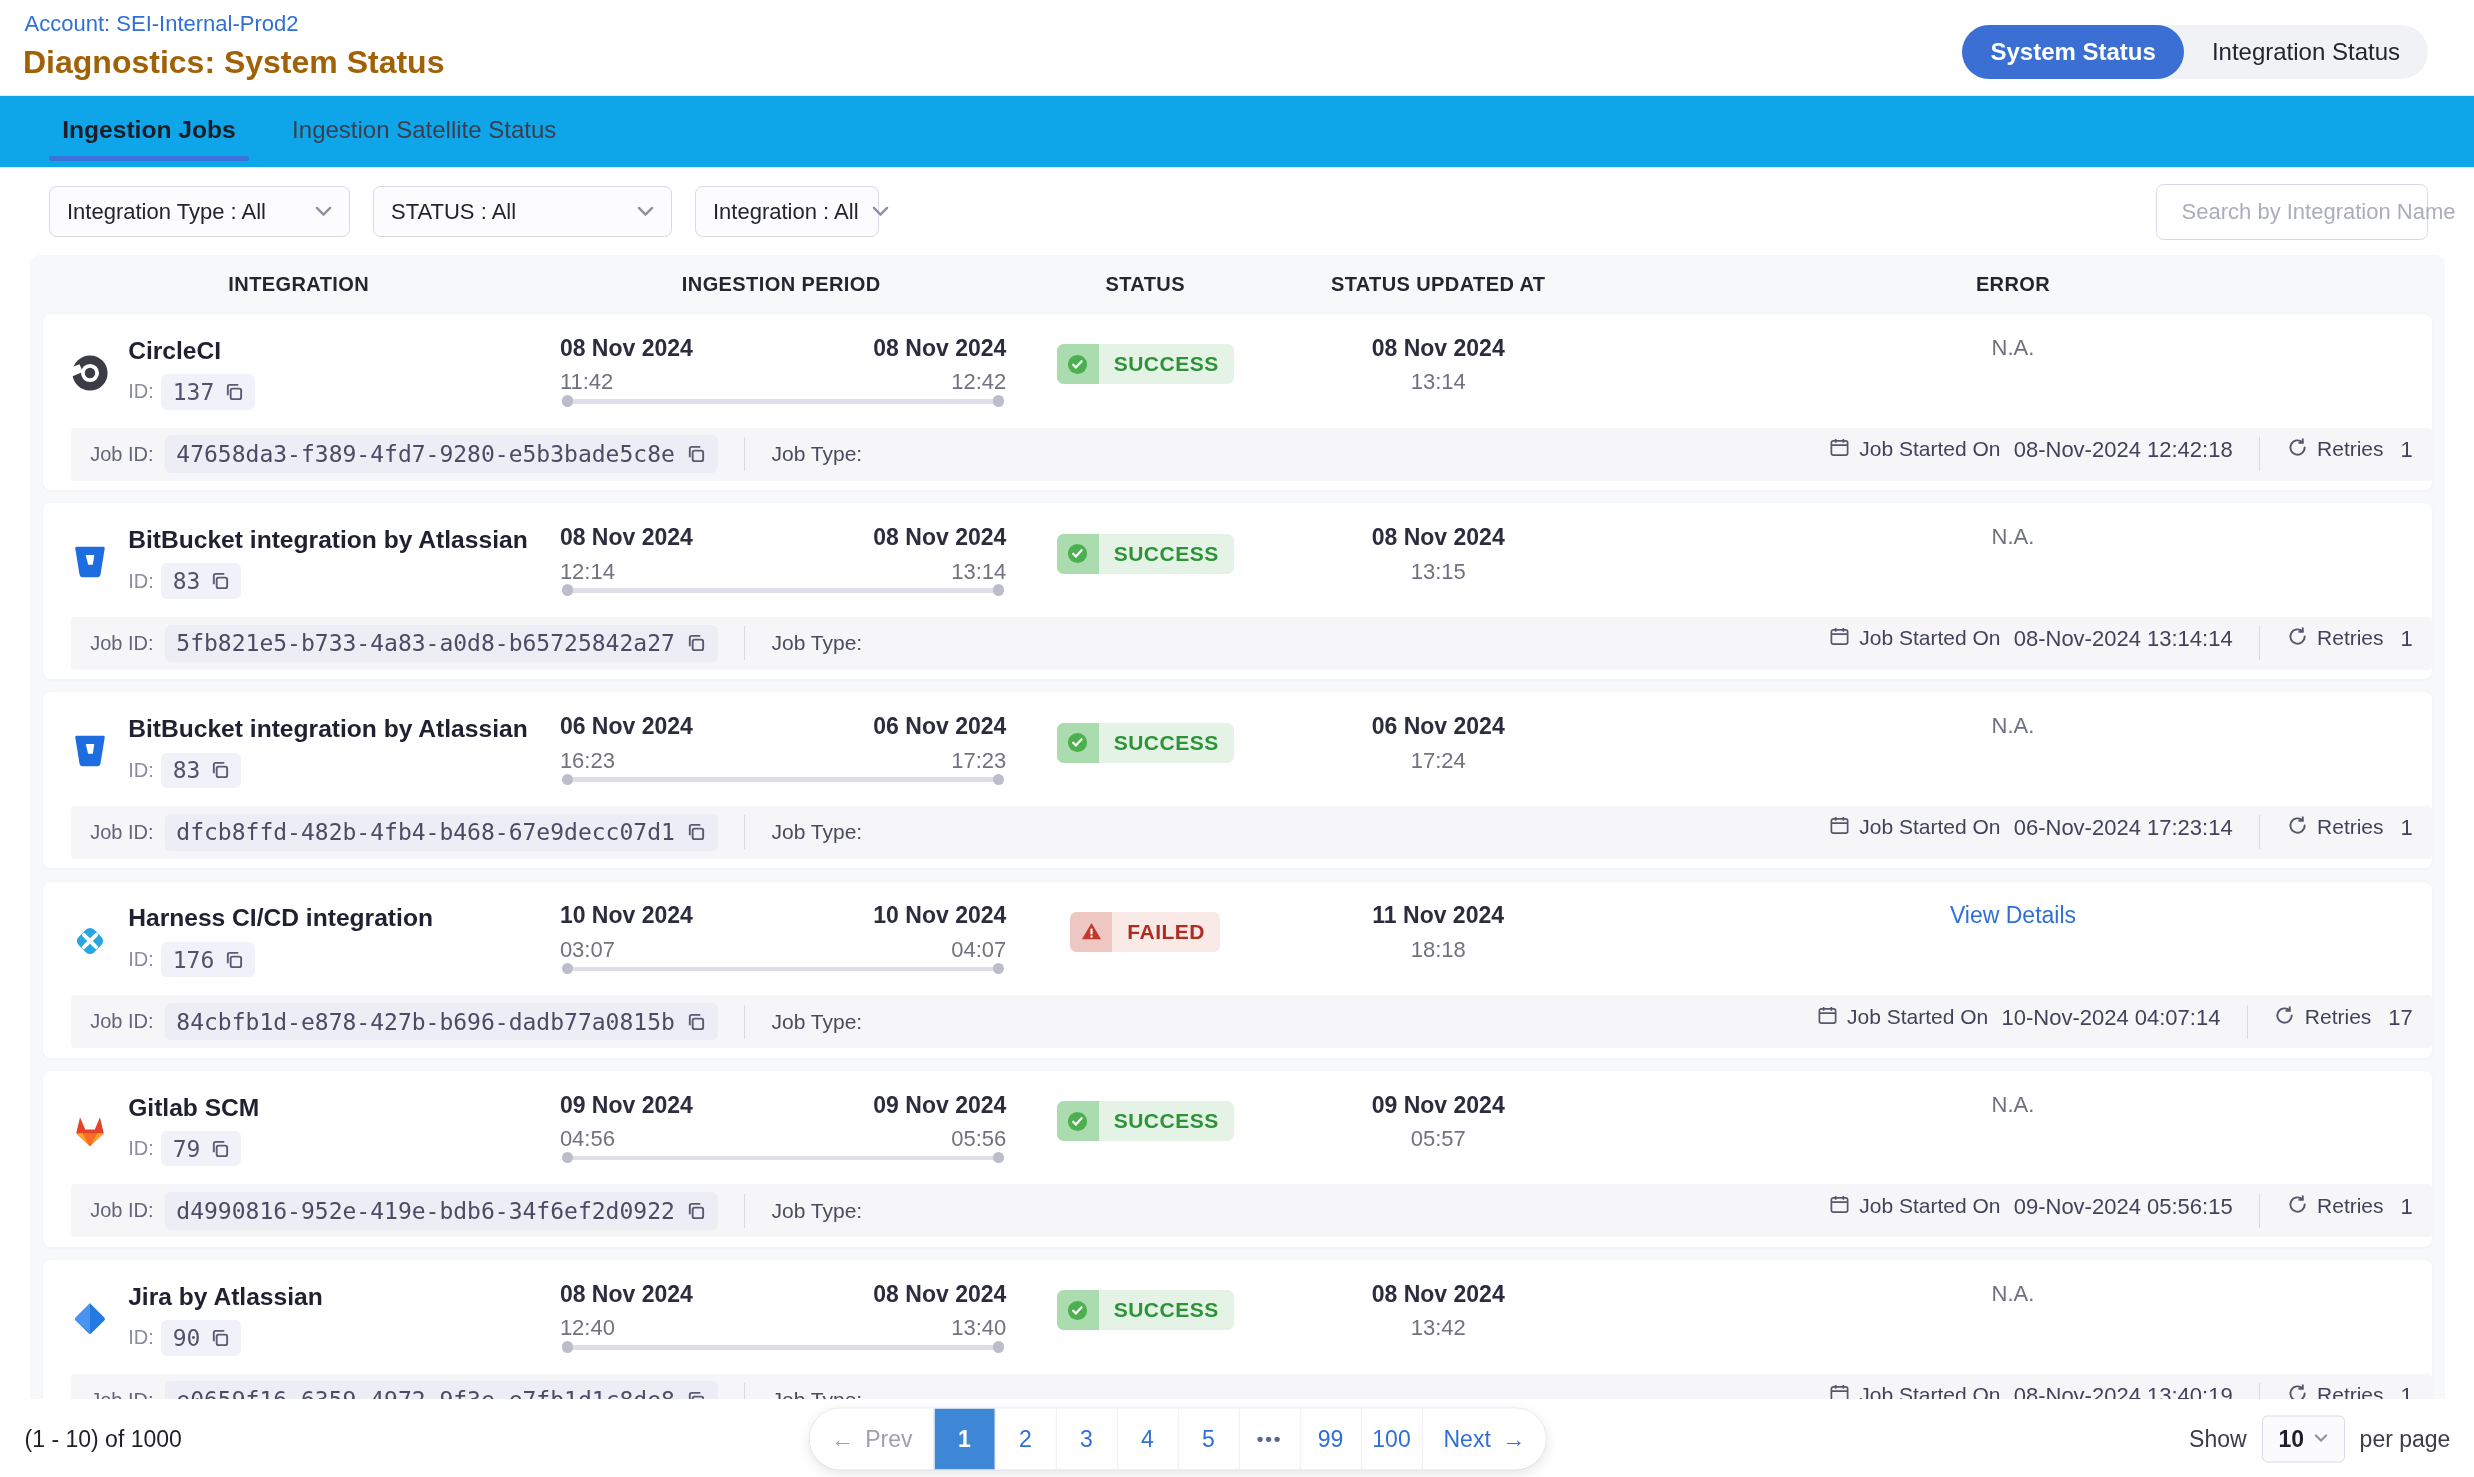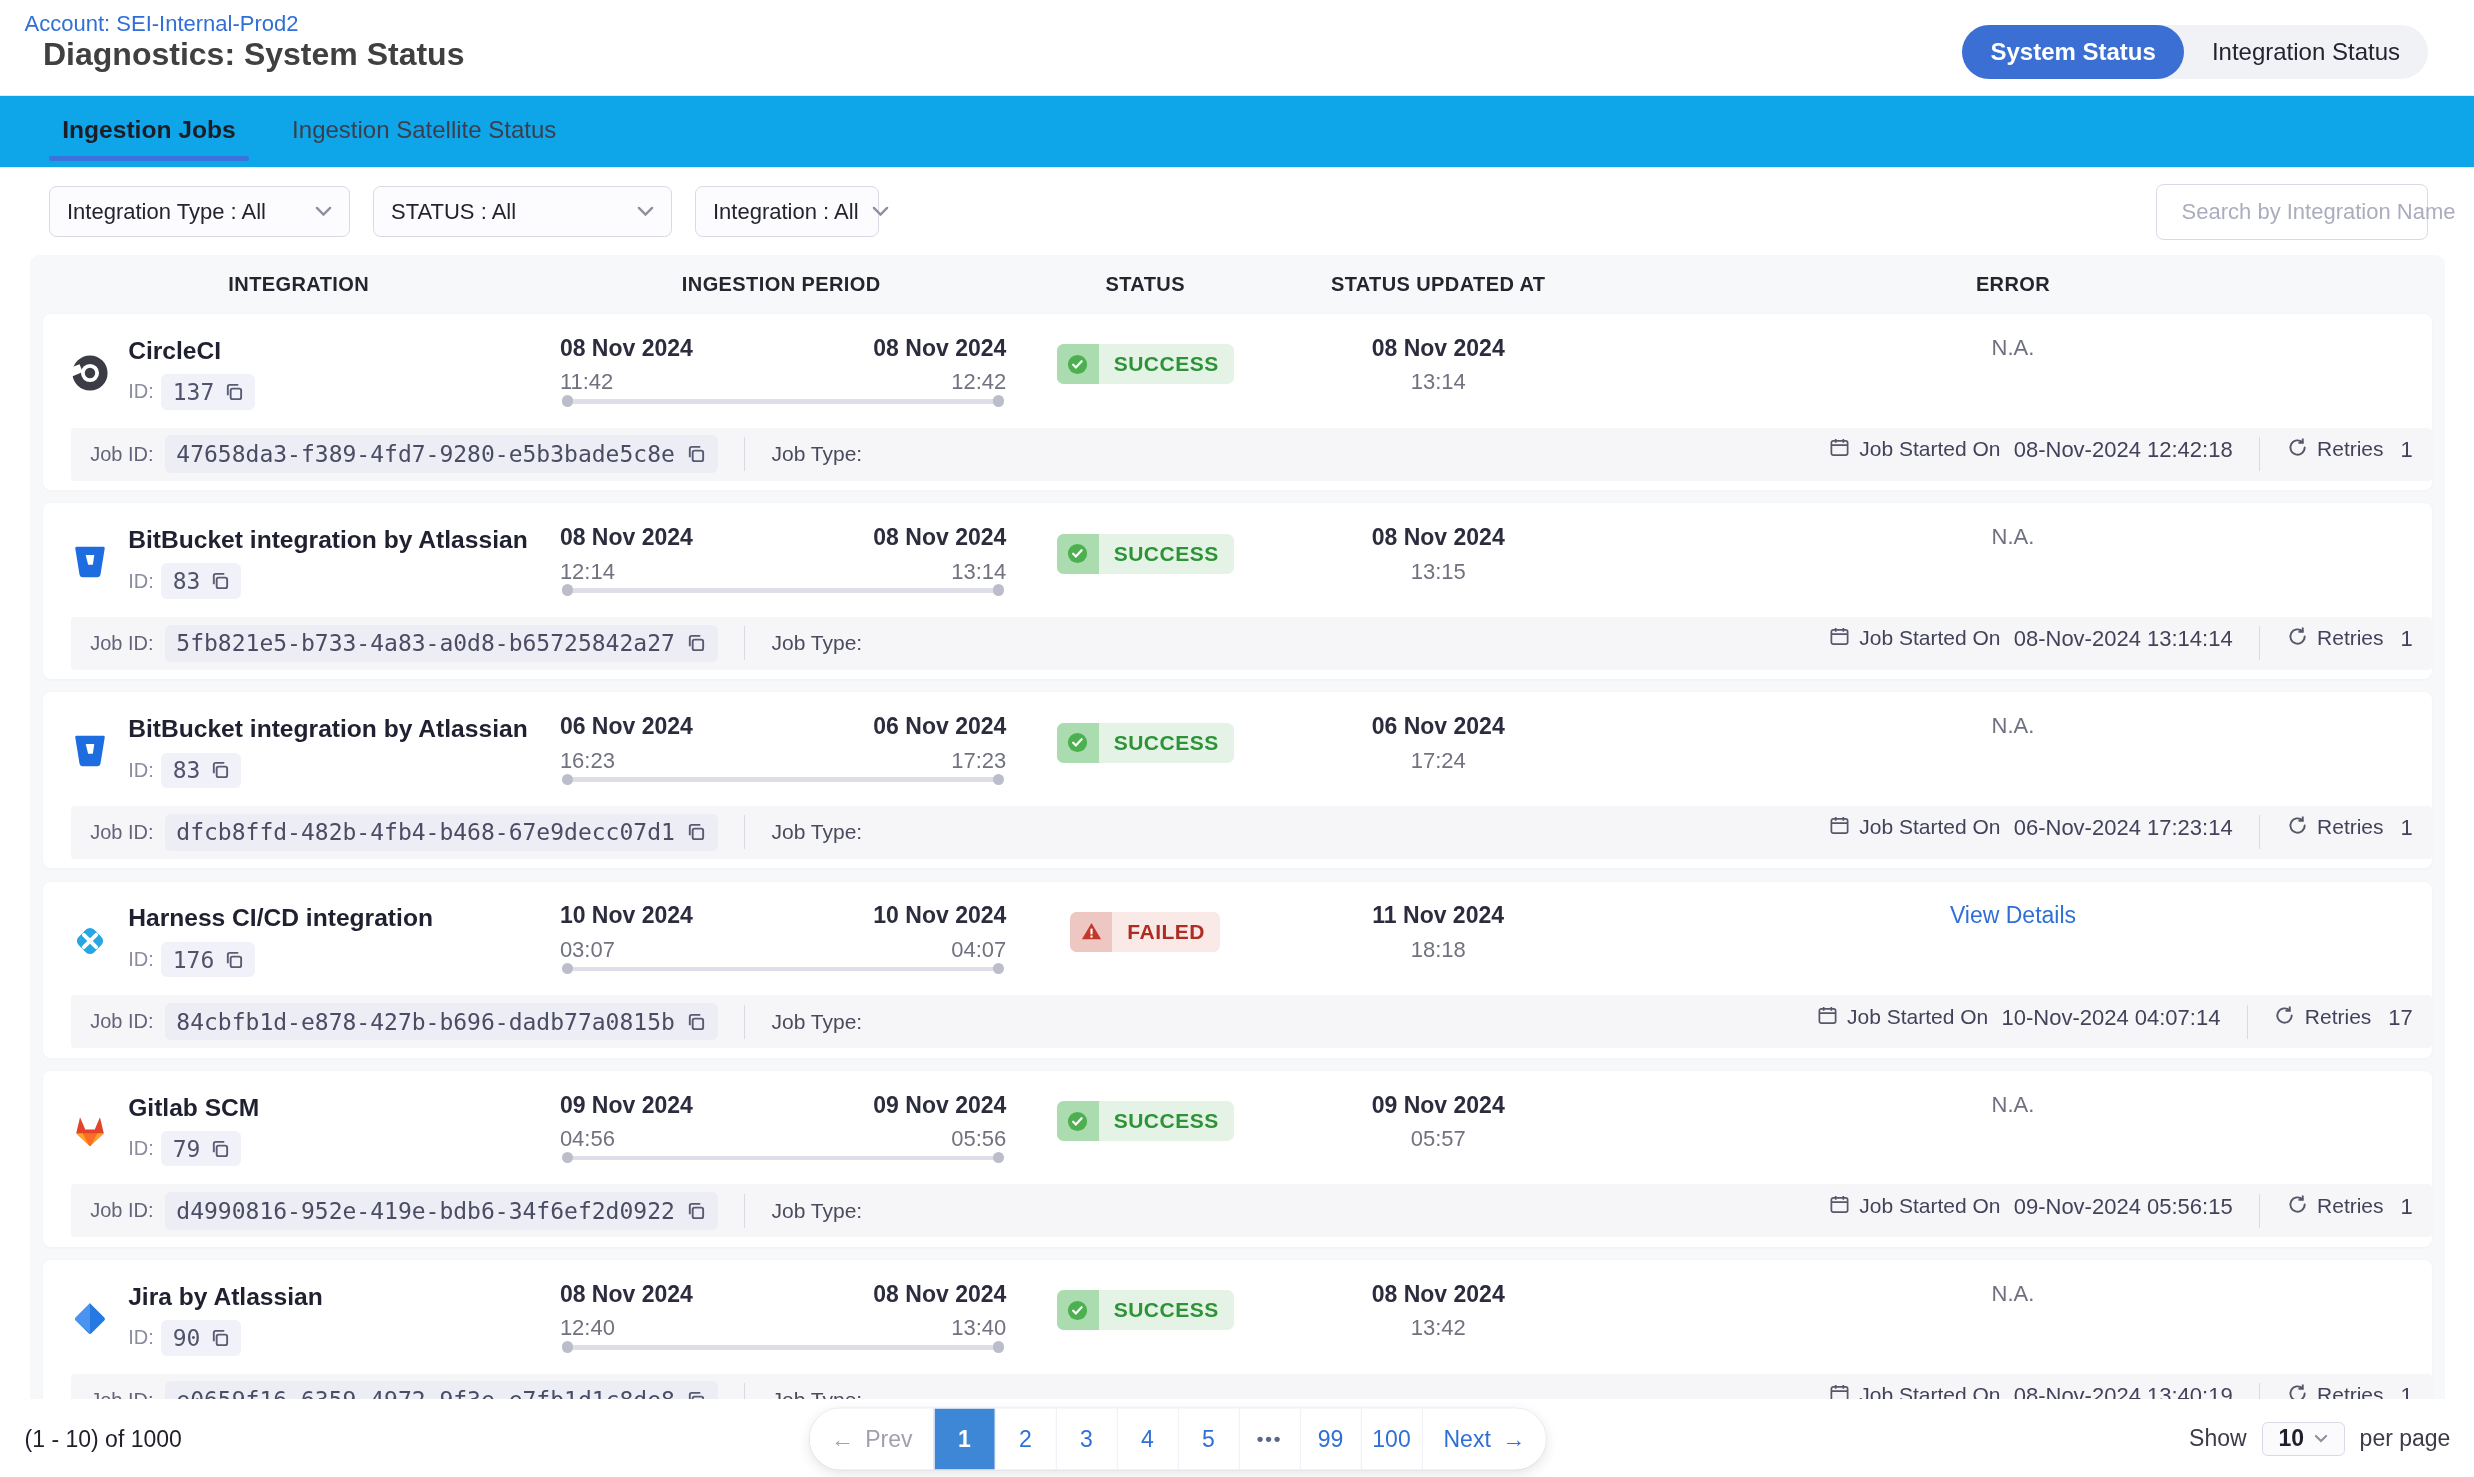--- a/index.html
+++ b/index.html
@@ -2,21 +2,21 @@
 <html style="font-size:15px"><head>
 <meta charset="utf-8">
 <style>
   * { margin:0; padding:0; box-sizing:border-box; }
   html,body { width:2475px; height:1478px; overflow:hidden; }
   body { font-family:"Liberation Sans", sans-serif; background:#fff; color:#22232e; position:relative; }
 
   
   .topbar { height:96px; position:relative; border-bottom:0.9px solid #e9eaef; background:#fff; }
   .account-link { position:absolute; left:24.6px; top:11.4px; font-size:22px; color:#2f6fd6; cursor:pointer; }
-  .page-title { position:absolute; left:23px; top:36px; font-size:32px; font-weight:700; color:#404040;margin-left:20px; }
+  .page-title { position:absolute; left:23px; top:44px; font-size:32px; font-weight:700; color:#a16207; }
   .toggle-group { position:absolute; right:47px; top:24.6px; display:inline-flex; background:#f1f2f6; border-radius:945px; align-items:center; }
   .toggle-btn { font-size:24px; padding:13.2px 28px; border-radius:945px; color:#23242f; cursor:pointer; white-space:nowrap; }
   .toggle-btn.active { background:#3b6fd3; color:#fff; font-weight:600; }
 
   
   .tabs { height:72px; display:flex; align-items:flex-end; border-bottom:0.9px solid #e9eaef; background:#0ea5e9; padding-left:49px; }
   .tab { position:relative; font-size:24px; color:#3c3e4e; padding:0 13.2px 23px 13.2px; margin-right:30px; cursor:pointer; }
   .tab.active { font-weight:700; color:#1c1d27; font-size:24.6px; }
   .tab.active::after { content:""; position:absolute; left:0; right:0; bottom:5.7px; height:5.7px; border-radius:2.8px; background:#3b72db; }
 
@@ -96,21 +96,21 @@
   .range-text { position:absolute; left:24.6px; top:50%; transform:translateY(-50%); font-size:23px; font-weight:400; color:#1e1f2b; }
   .pager { position:absolute; left:1178px; top:50%; transform:translate(-50%,-50%); display:flex; background:#fff; border-radius:32px; box-shadow:0 3.8px 13.2px rgba(31,37,57,.13), 0 0 0 0.9px #f0f1f5; overflow:hidden; }
   .pg { min-width:61px; height:61px; display:flex; align-items:center; justify-content:center; font-size:23px; color:#2f6fd6; background:#fff; border-left:0.9px solid #eef0f5; cursor:pointer; }
   .pager .pg:first-child { border-left:none; }
   .pg.prev { color:#9ea0ad; padding:0 21px; gap:11.4px; }
   .pg.next { padding:0 21px; gap:11.4px; }
   .pg.active { background:#3e86d6; color:#fff; font-weight:600; }
   .pg.dots { color:#5a688a; font-weight:700; letter-spacing:1.9px; font-size:19px; }
   .show-wrap { position:absolute; right:24.6px; top:50%; transform:translateY(-50%); display:flex; align-items:center; gap:15px; }
   .show-label, .perpage-label { font-size:23px; color:#3b3c49; }
-  .size-select { width:83px; height:34px; border:0.9px solid #d8dae3; border-radius:5.7px; background:#fbfbfd; display:flex; align-items:center; justify-content:center; gap:9.5px; cursor:pointer; }
+  .size-select { width:83px; height:47px; border:0.9px solid #d8dae3; border-radius:5.7px; background:#fbfbfd; display:flex; align-items:center; justify-content:center; gap:9.5px; cursor:pointer; }
   .size-val { font-size:23px; font-weight:600; color:#1e1f2b; }
 
   svg { display:block; }
 </style>
 </head>
 <body>
 
 <div class="topbar">
   <a class="account-link">Account: SEI-Internal-Prod2</a>
   <div class="page-title">Diagnostics: System Status</div>

